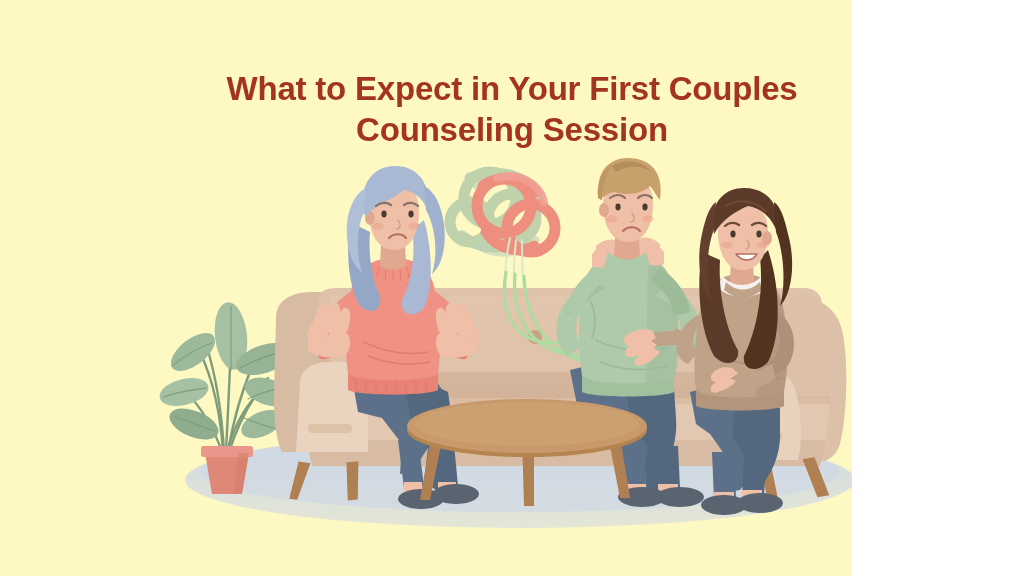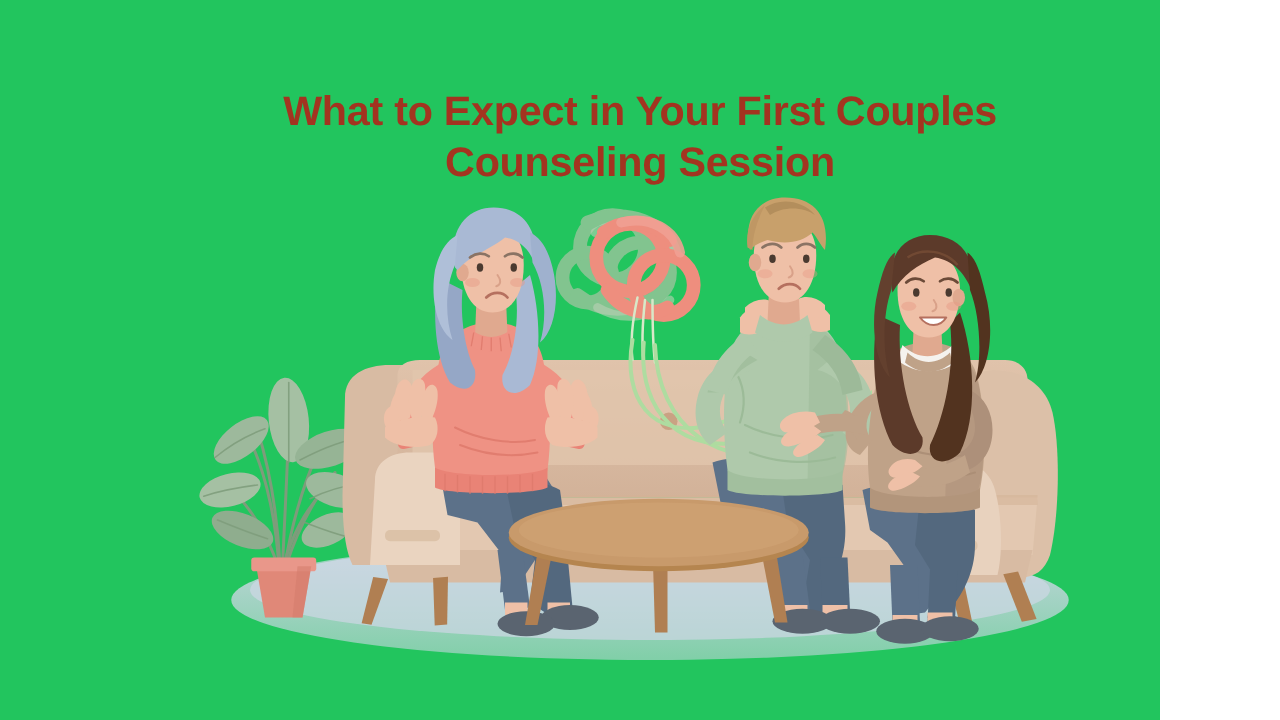--- a/index.html
+++ b/index.html
@@ -5,23 +5,23 @@
   html, body {
     margin: 0;
     padding: 0;
     background: #ffffff;
   }
   body {
     font-family: "Liberation Sans", sans-serif;
   }
   #canvas {
     position: relative;
-    width: 928px;
+    width: 852px;
     height: 576px;
-    background: #22c55e;
+    background: #fef9c3;
     overflow: hidden;
   }
   #headline {
     position: absolute;
     left: 0;
     top: 46px;
     width: 1024px;
     text-align: center;
     font-family: "Liberation Sans", sans-serif;
     font-weight: bold;

